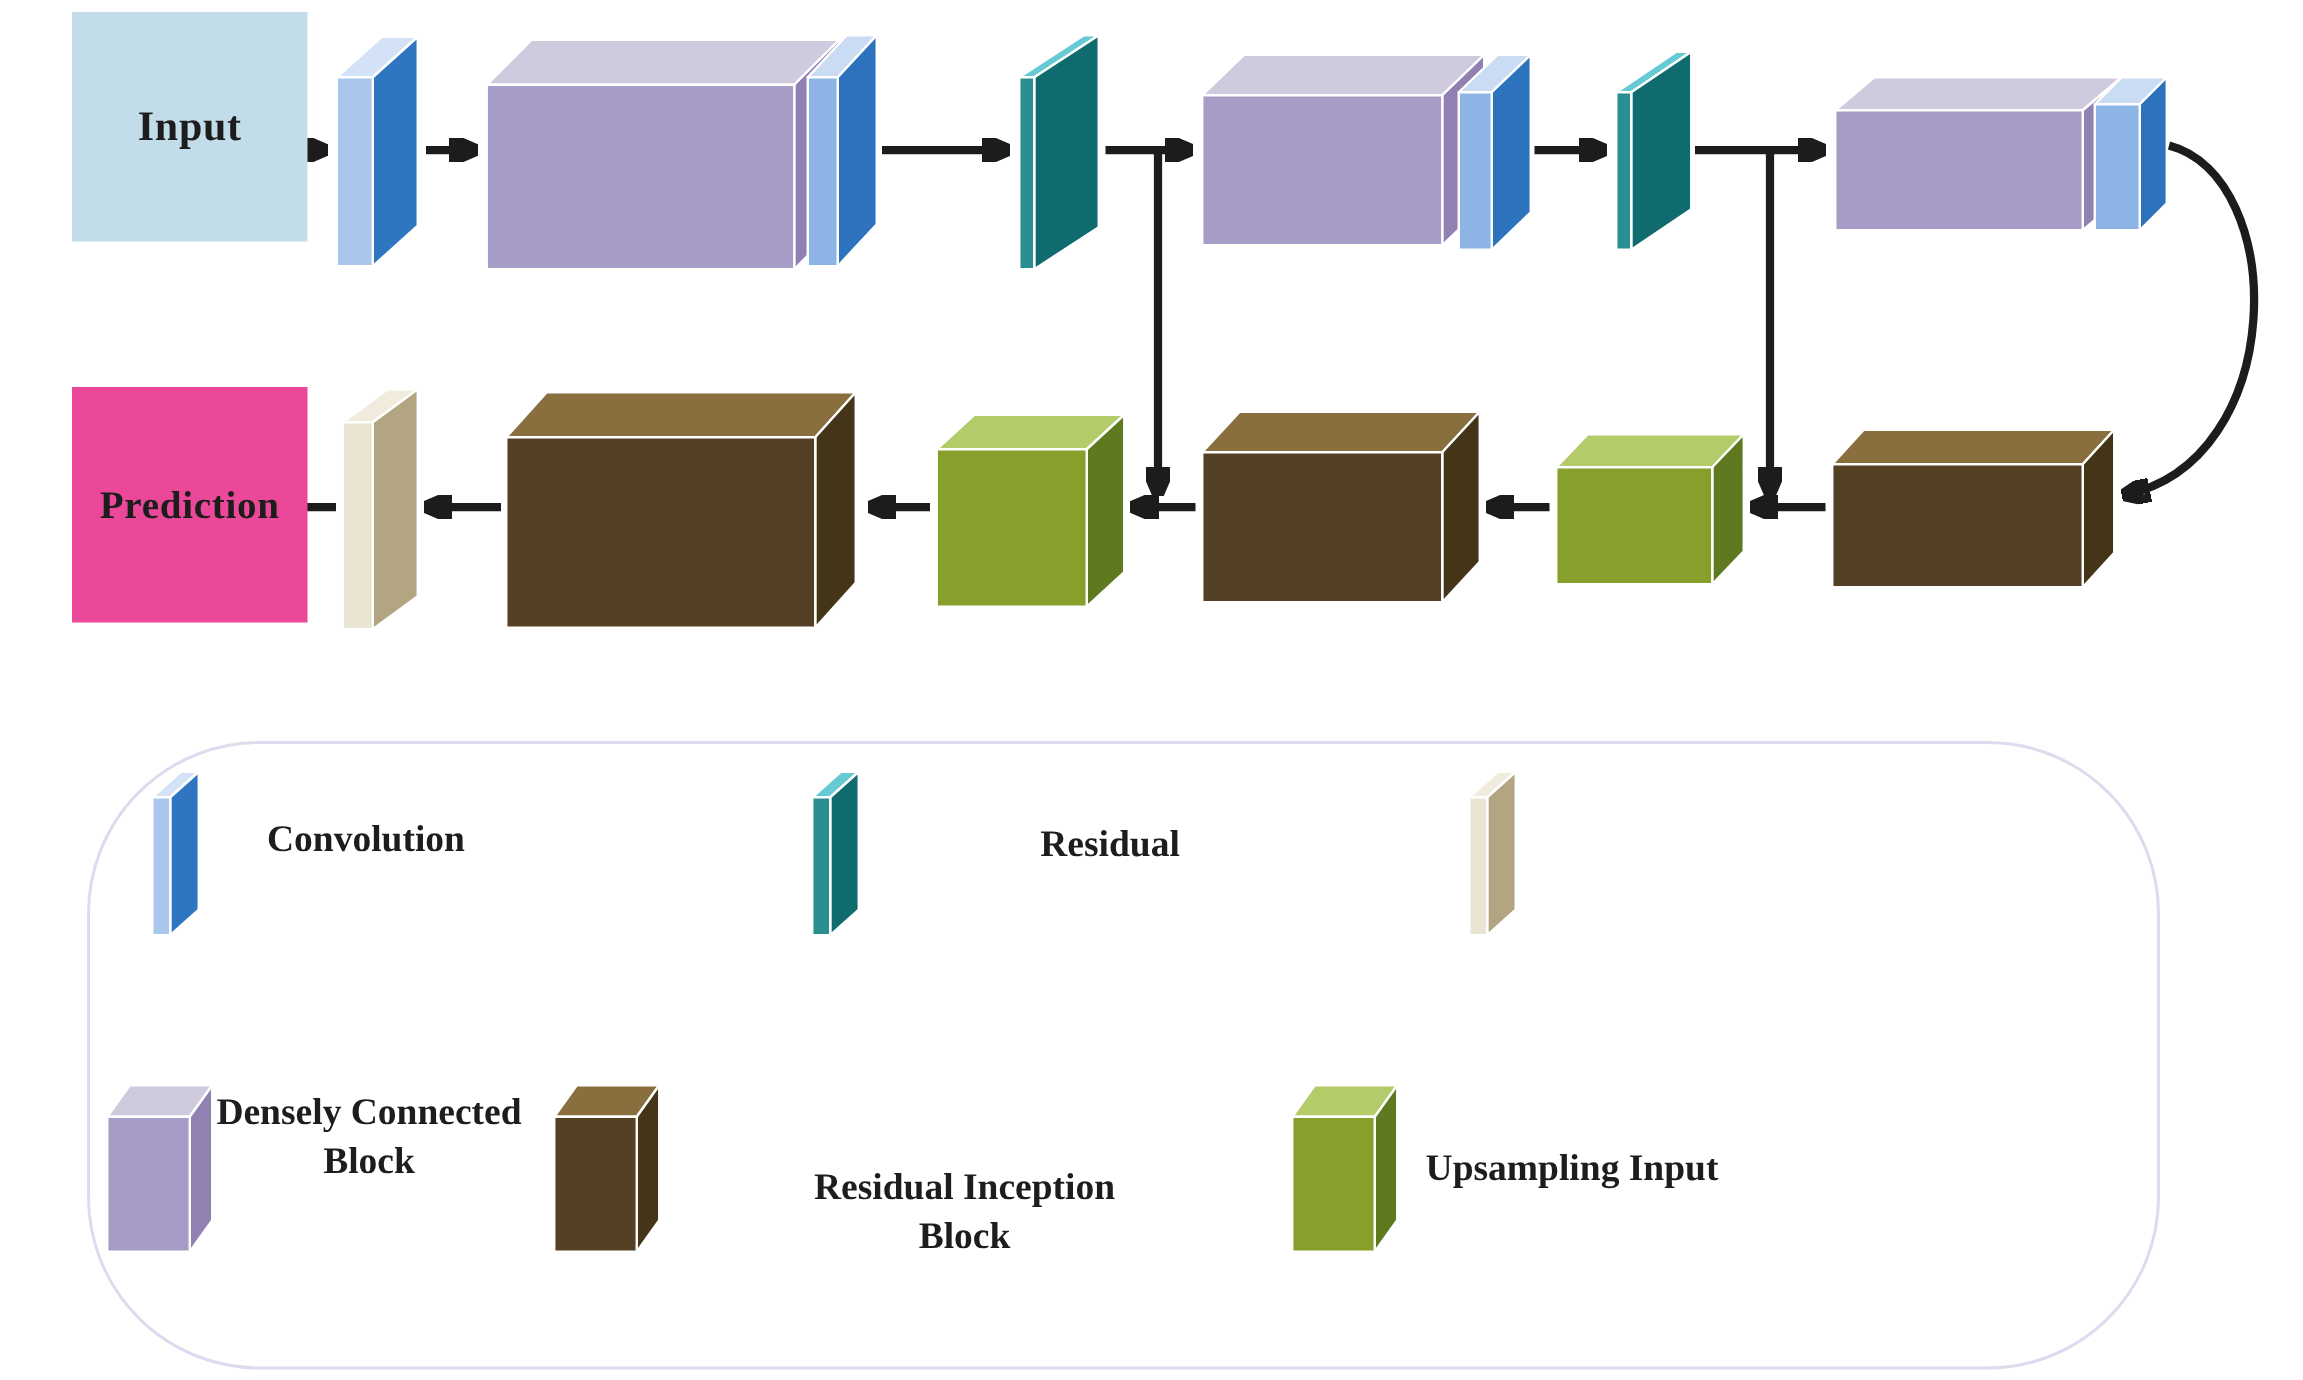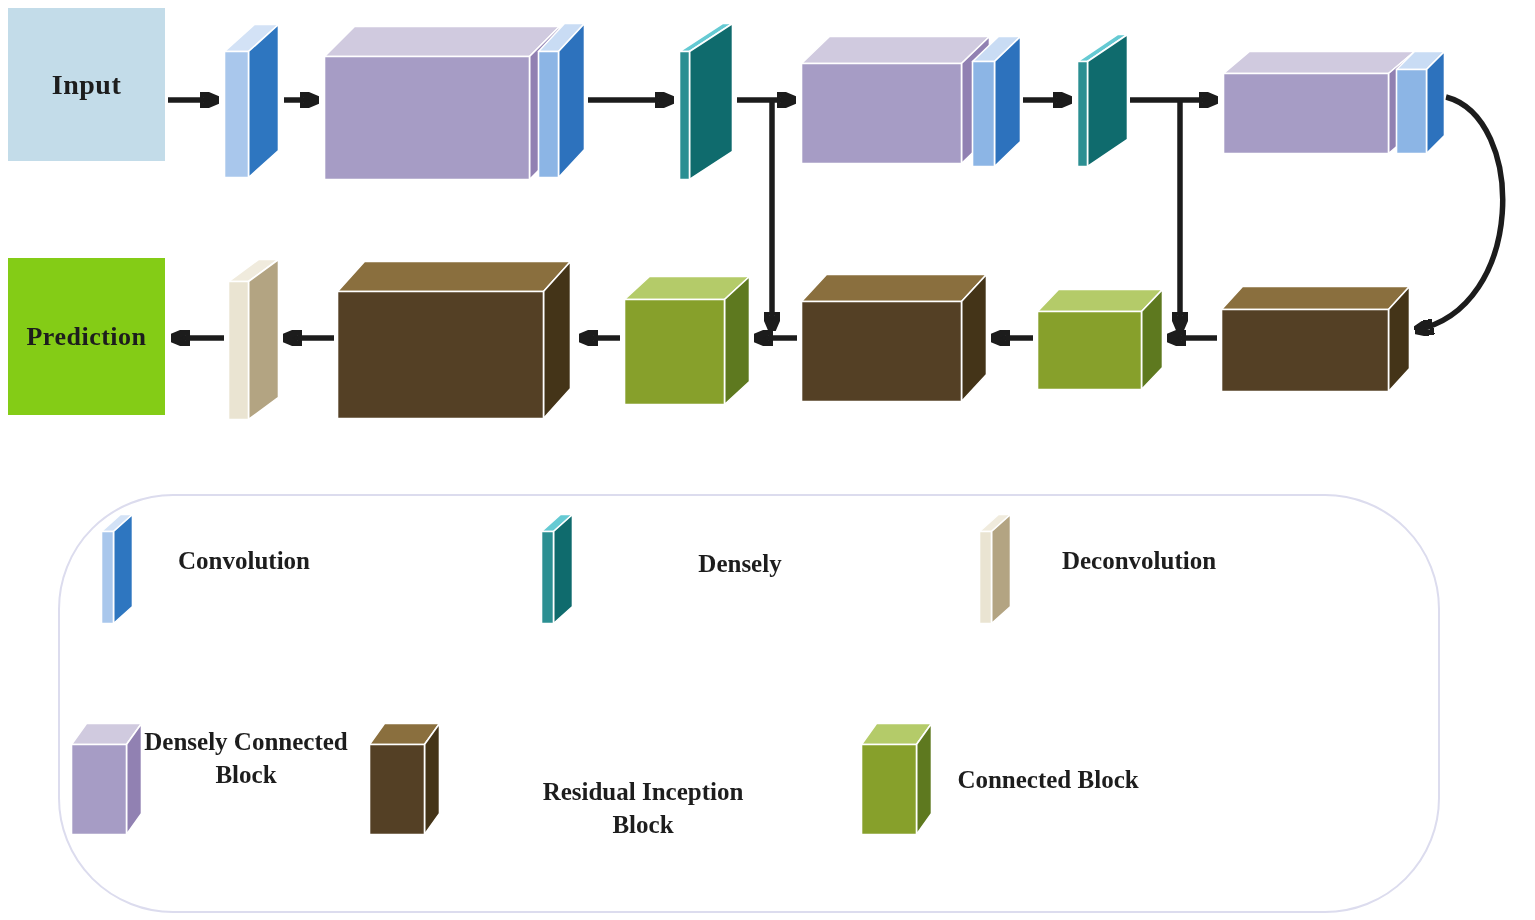--- a/index.html
+++ b/index.html
@@ -6,21 +6,21 @@
   .canvas{
     position:relative;width:1535px;height:920px;overflow:hidden;
     font-family:"Liberation Serif","DejaVu Serif",serif;
     color:#1d1d1d;background:#ffffff;
   }
   .arrows{position:absolute;left:0;top:0;z-index:1;}
   .arrows path{fill:none;stroke-width:5.5px;}
   .block{position:absolute;z-index:2;}
   .io-box{
     position:absolute;z-index:2;display:flex;align-items:center;justify-content:center;
-    font-weight:bold;font-size:28px;letter-spacing:.5px;
+    font-weight:bold;font-size:28px;letter-spacing:.5px;margin-left:40px;
   }
   .legend-box{position:absolute;z-index:0;border:2px solid;border-radius:115px;background:#ffffff;}
   .legend-label{
     position:absolute;z-index:2;transform:translate(-50%,-50%);
     font-weight:bold;font-size:25px;text-align:center;line-height:1.32;white-space:normal;
   }
 </style>
 </head>
 <body>
 
@@ -133,61 +133,60 @@
         <polygon points="206,30 233,0 233,127 206,157" fill="#443418" stroke="#ffffff" stroke-width="1.6" stroke-linejoin="round"></polygon>
         <polygon points="0,30 206,30 206,157 0,157" fill="#544025" stroke="#ffffff" stroke-width="1.6" stroke-linejoin="round"></polygon>
       </svg></div>
 
   <div class="block" style="left: 227px; top: 258px; width: 50px; height: 160px;"><svg width="53" height="163" viewBox="-1.5 -1.5 53 163">
         <polygon points="0,22 30,0 50,0 20,22" fill="#f0ebdd" stroke="#ffffff" stroke-width="1.6" stroke-linejoin="round"></polygon>
         <polygon points="20,22 50,0 50,138 20,160" fill="#b3a482" stroke="#ffffff" stroke-width="1.6" stroke-linejoin="round"></polygon>
         <polygon points="0,22 20,22 20,160 0,160" fill="#eae4d2" stroke="#ffffff" stroke-width="1.6" stroke-linejoin="round"></polygon>
       </svg></div>
 
-  <div class="io-box" style="left: 8px; top: 258px; width: 157px; height: 157px; font-size: 26px; background: #84cc16;">
+  <div class="io-box" style="left: 8px; top: 258px; width: 157px; height: 157px; font-size: 26px; background: #ec4899;">
     <span>Prediction</span>
   </div>
 
   <div class="legend-box" style="left: 58px; top: 494px; width: 1378px; height: 415px; border-color: rgb(220, 220, 238);"></div>
 
   <div class="block" style="left: 100px; top: 513px; width: 31px; height: 109px;"><svg width="34" height="112" viewBox="-1.5 -1.5 34 112">
         <polygon points="0,17 19,0 31,0 12,17" fill="#d3e2f6" stroke="#ffffff" stroke-width="1.6" stroke-linejoin="round"></polygon>
         <polygon points="12,17 31,0 31,92 12,109" fill="#2e76c0" stroke="#ffffff" stroke-width="1.6" stroke-linejoin="round"></polygon>
         <polygon points="0,17 12,17 12,109 0,109" fill="#a9c7ec" stroke="#ffffff" stroke-width="1.6" stroke-linejoin="round"></polygon>
       </svg></div>
   <div class="legend-label" style="left:244px;top:560px;width:220px;">Convolution</div>
 
   <div class="block" style="left: 540px; top: 513px; width: 31px; height: 109px;"><svg width="34" height="112" viewBox="-1.5 -1.5 34 112">
         <polygon points="0,17 19,0 31,0 12,17" fill="#65cad3" stroke="#ffffff" stroke-width="1.6" stroke-linejoin="round"></polygon>
         <polygon points="12,17 31,0 31,92 12,109" fill="#0f6b6d" stroke="#ffffff" stroke-width="1.6" stroke-linejoin="round"></polygon>
         <polygon points="0,17 12,17 12,109 0,109" fill="#2b8f92" stroke="#ffffff" stroke-width="1.6" stroke-linejoin="round"></polygon>
       </svg></div>
-  <div class="legend-label" style="left:740px;top:563px;width:220px;">Densely</div>
+  <div class="legend-label" style="left:740px;top:563px;width:220px;">Residual</div>
 
   <div class="block" style="left: 978px; top: 513px; width: 31px; height: 109px;"><svg width="34" height="112" viewBox="-1.5 -1.5 34 112">
         <polygon points="0,17 19,0 31,0 12,17" fill="#f0ebdd" stroke="#ffffff" stroke-width="1.6" stroke-linejoin="round"></polygon>
         <polygon points="12,17 31,0 31,92 12,109" fill="#b3a482" stroke="#ffffff" stroke-width="1.6" stroke-linejoin="round"></polygon>
         <polygon points="0,17 12,17 12,109 0,109" fill="#eae4d2" stroke="#ffffff" stroke-width="1.6" stroke-linejoin="round"></polygon>
       </svg></div>
-  <div class="legend-label" style="left:1139px;top:560px;width:260px;">Deconvolution</div>
 
   <div class="block" style="left: 70px; top: 722px; width: 70px; height: 111px;"><svg width="73" height="114" viewBox="-1.5 -1.5 73 114">
         <polygon points="0,21 15,0 70,0 55,21" fill="#d0cadf" stroke="#ffffff" stroke-width="1.6" stroke-linejoin="round"></polygon>
         <polygon points="55,21 70,0 70,90 55,111" fill="#9181b2" stroke="#ffffff" stroke-width="1.6" stroke-linejoin="round"></polygon>
         <polygon points="0,21 55,21 55,111 0,111" fill="#a69cc5" stroke="#ffffff" stroke-width="1.6" stroke-linejoin="round"></polygon>
       </svg></div>
   <div class="legend-label" style="left:246px;top:758px;width:235px;">Densely Connected Block</div>
 
   <div class="block" style="left: 368px; top: 722px; width: 70px; height: 111px;"><svg width="73" height="114" viewBox="-1.5 -1.5 73 114">
         <polygon points="0,21 15,0 70,0 55,21" fill="#8a6f3e" stroke="#ffffff" stroke-width="1.6" stroke-linejoin="round"></polygon>
         <polygon points="55,21 70,0 70,90 55,111" fill="#443418" stroke="#ffffff" stroke-width="1.6" stroke-linejoin="round"></polygon>
         <polygon points="0,21 55,21 55,111 0,111" fill="#544025" stroke="#ffffff" stroke-width="1.6" stroke-linejoin="round"></polygon>
       </svg></div>
   <div class="legend-label" style="left:643px;top:808px;width:240px;">Residual Inception Block</div>
 
   <div class="block" style="left: 860px; top: 722px; width: 70px; height: 111px;"><svg width="73" height="114" viewBox="-1.5 -1.5 73 114">
         <polygon points="0,21 15,0 70,0 55,21" fill="#b4cb69" stroke="#ffffff" stroke-width="1.6" stroke-linejoin="round"></polygon>
         <polygon points="55,21 70,0 70,90 55,111" fill="#5e791f" stroke="#ffffff" stroke-width="1.6" stroke-linejoin="round"></polygon>
         <polygon points="0,21 55,21 55,111 0,111" fill="#87a02b" stroke="#ffffff" stroke-width="1.6" stroke-linejoin="round"></polygon>
       </svg></div>
-  <div class="legend-label" style="left:1048px;top:779px;width:320px;">Connected Block</div>
+  <div class="legend-label" style="left:1048px;top:779px;width:320px;">Upsampling Input</div>
 
 </div>
 
 </body></html>

